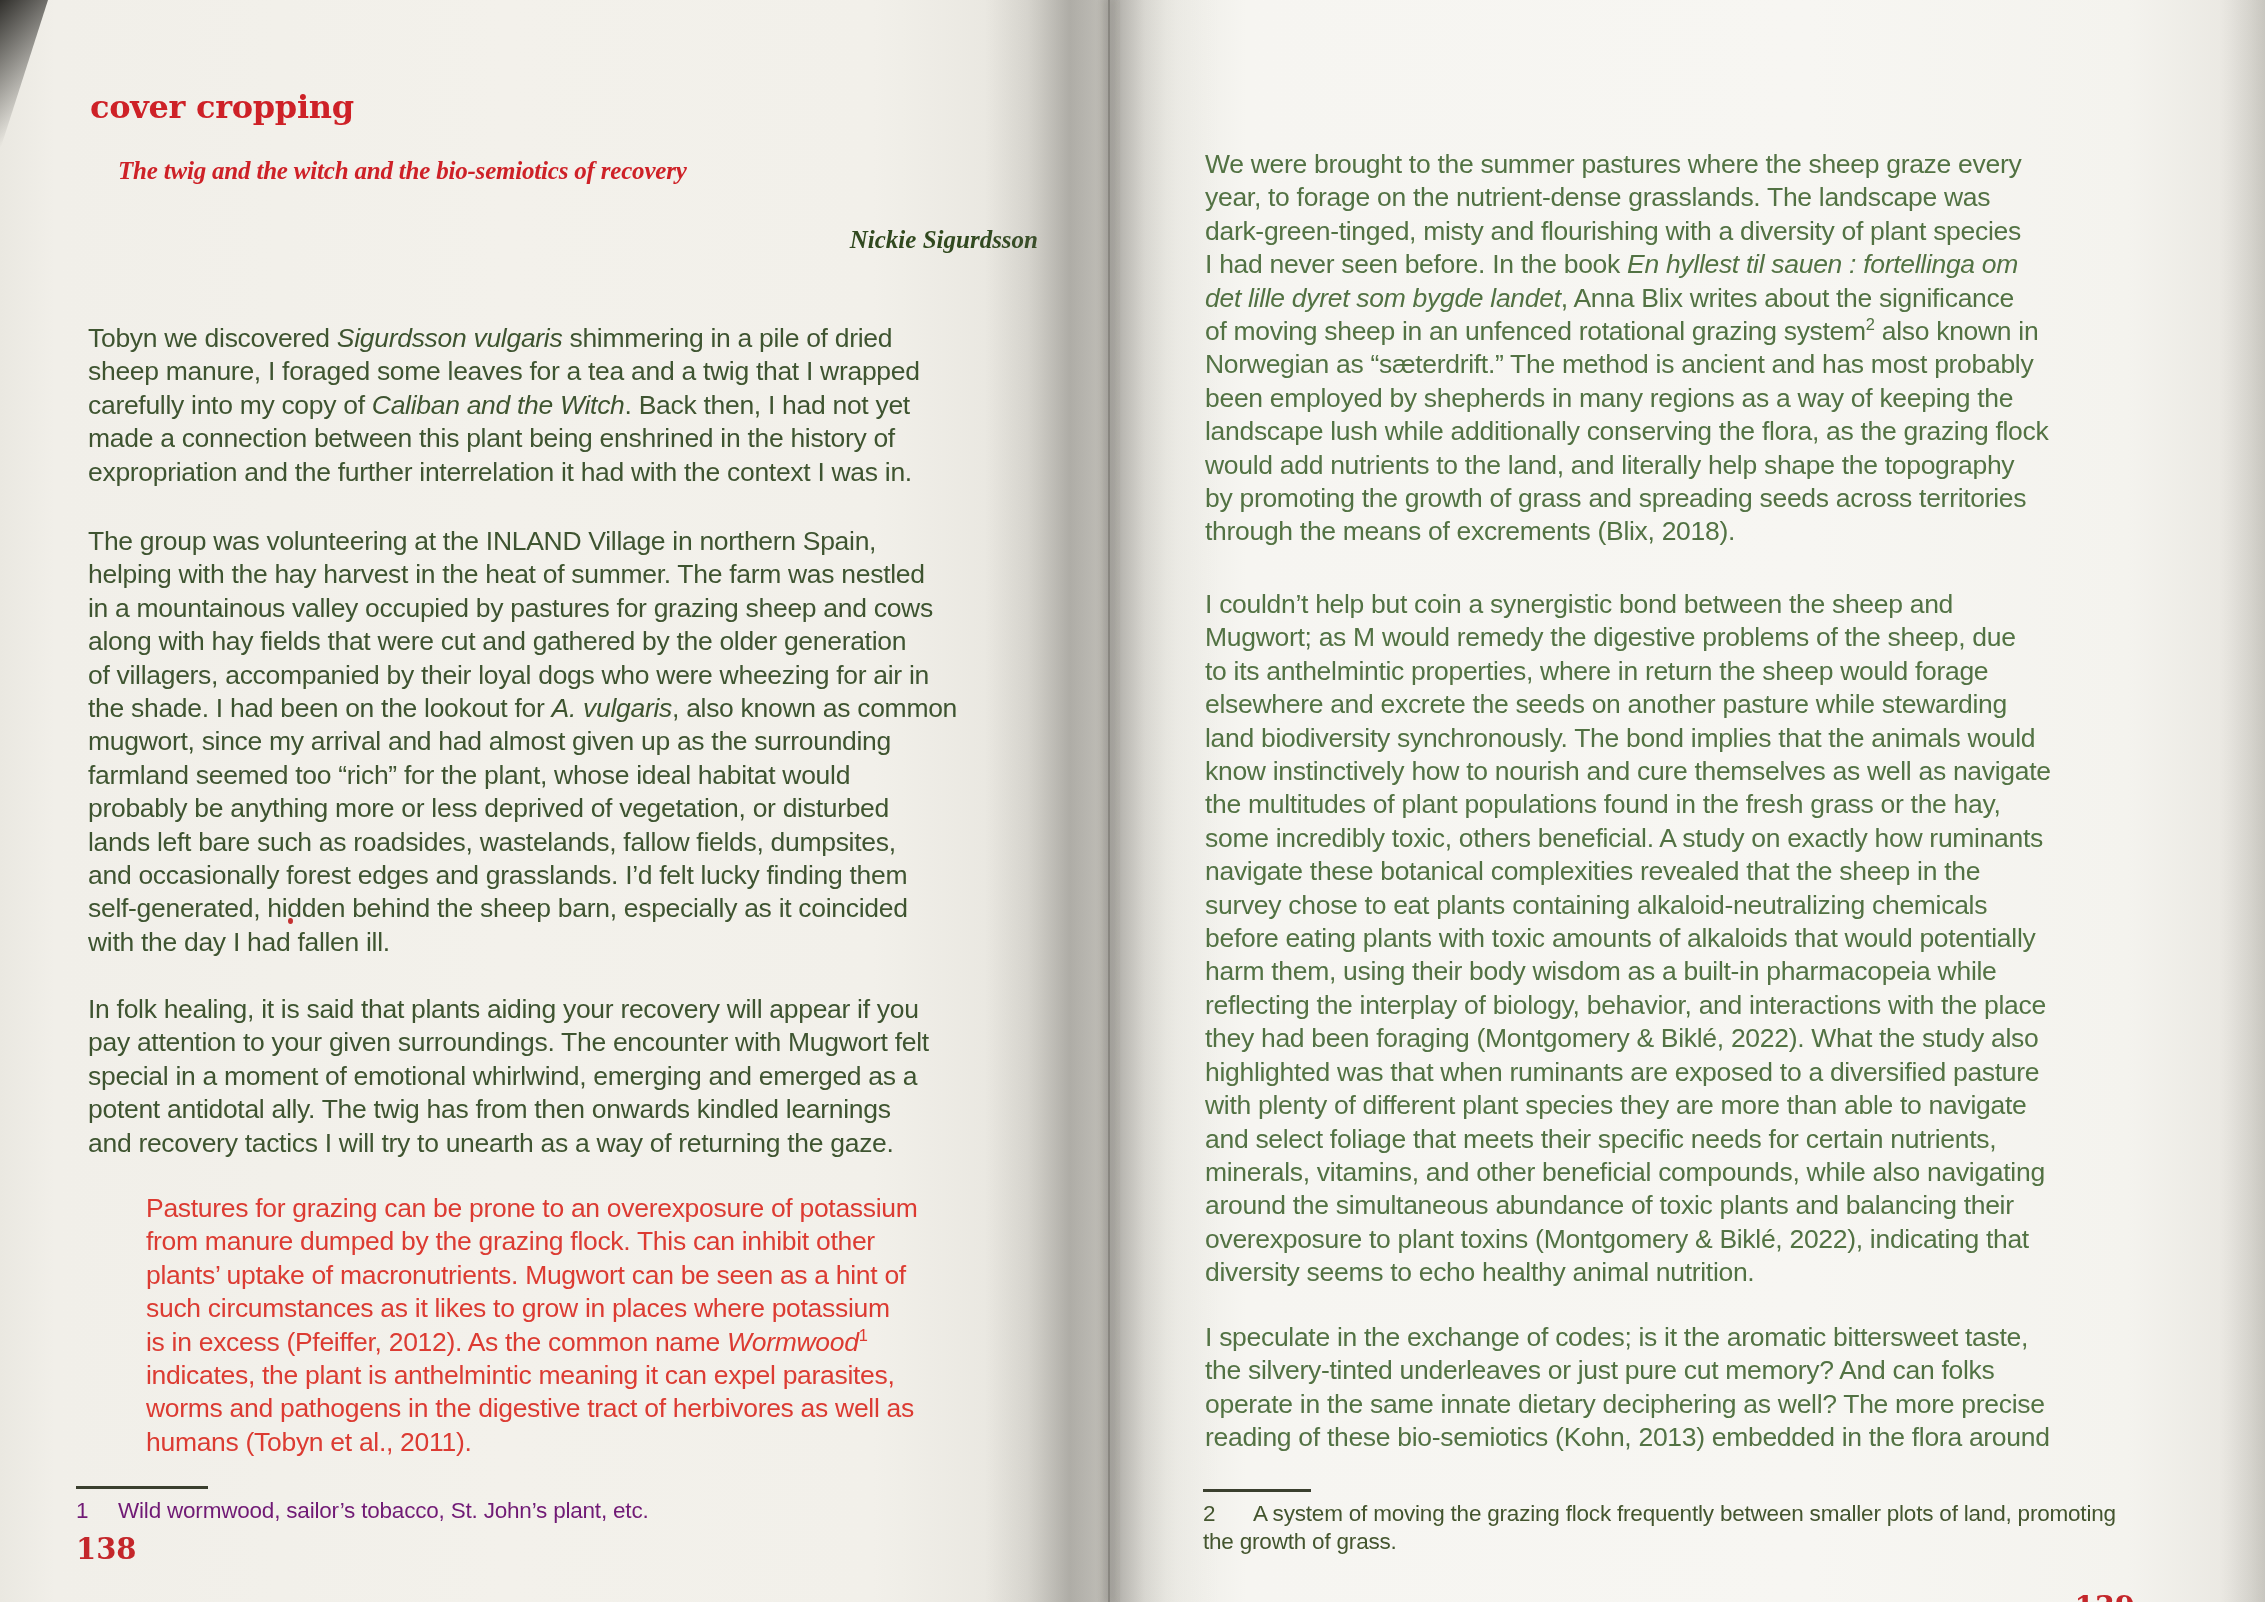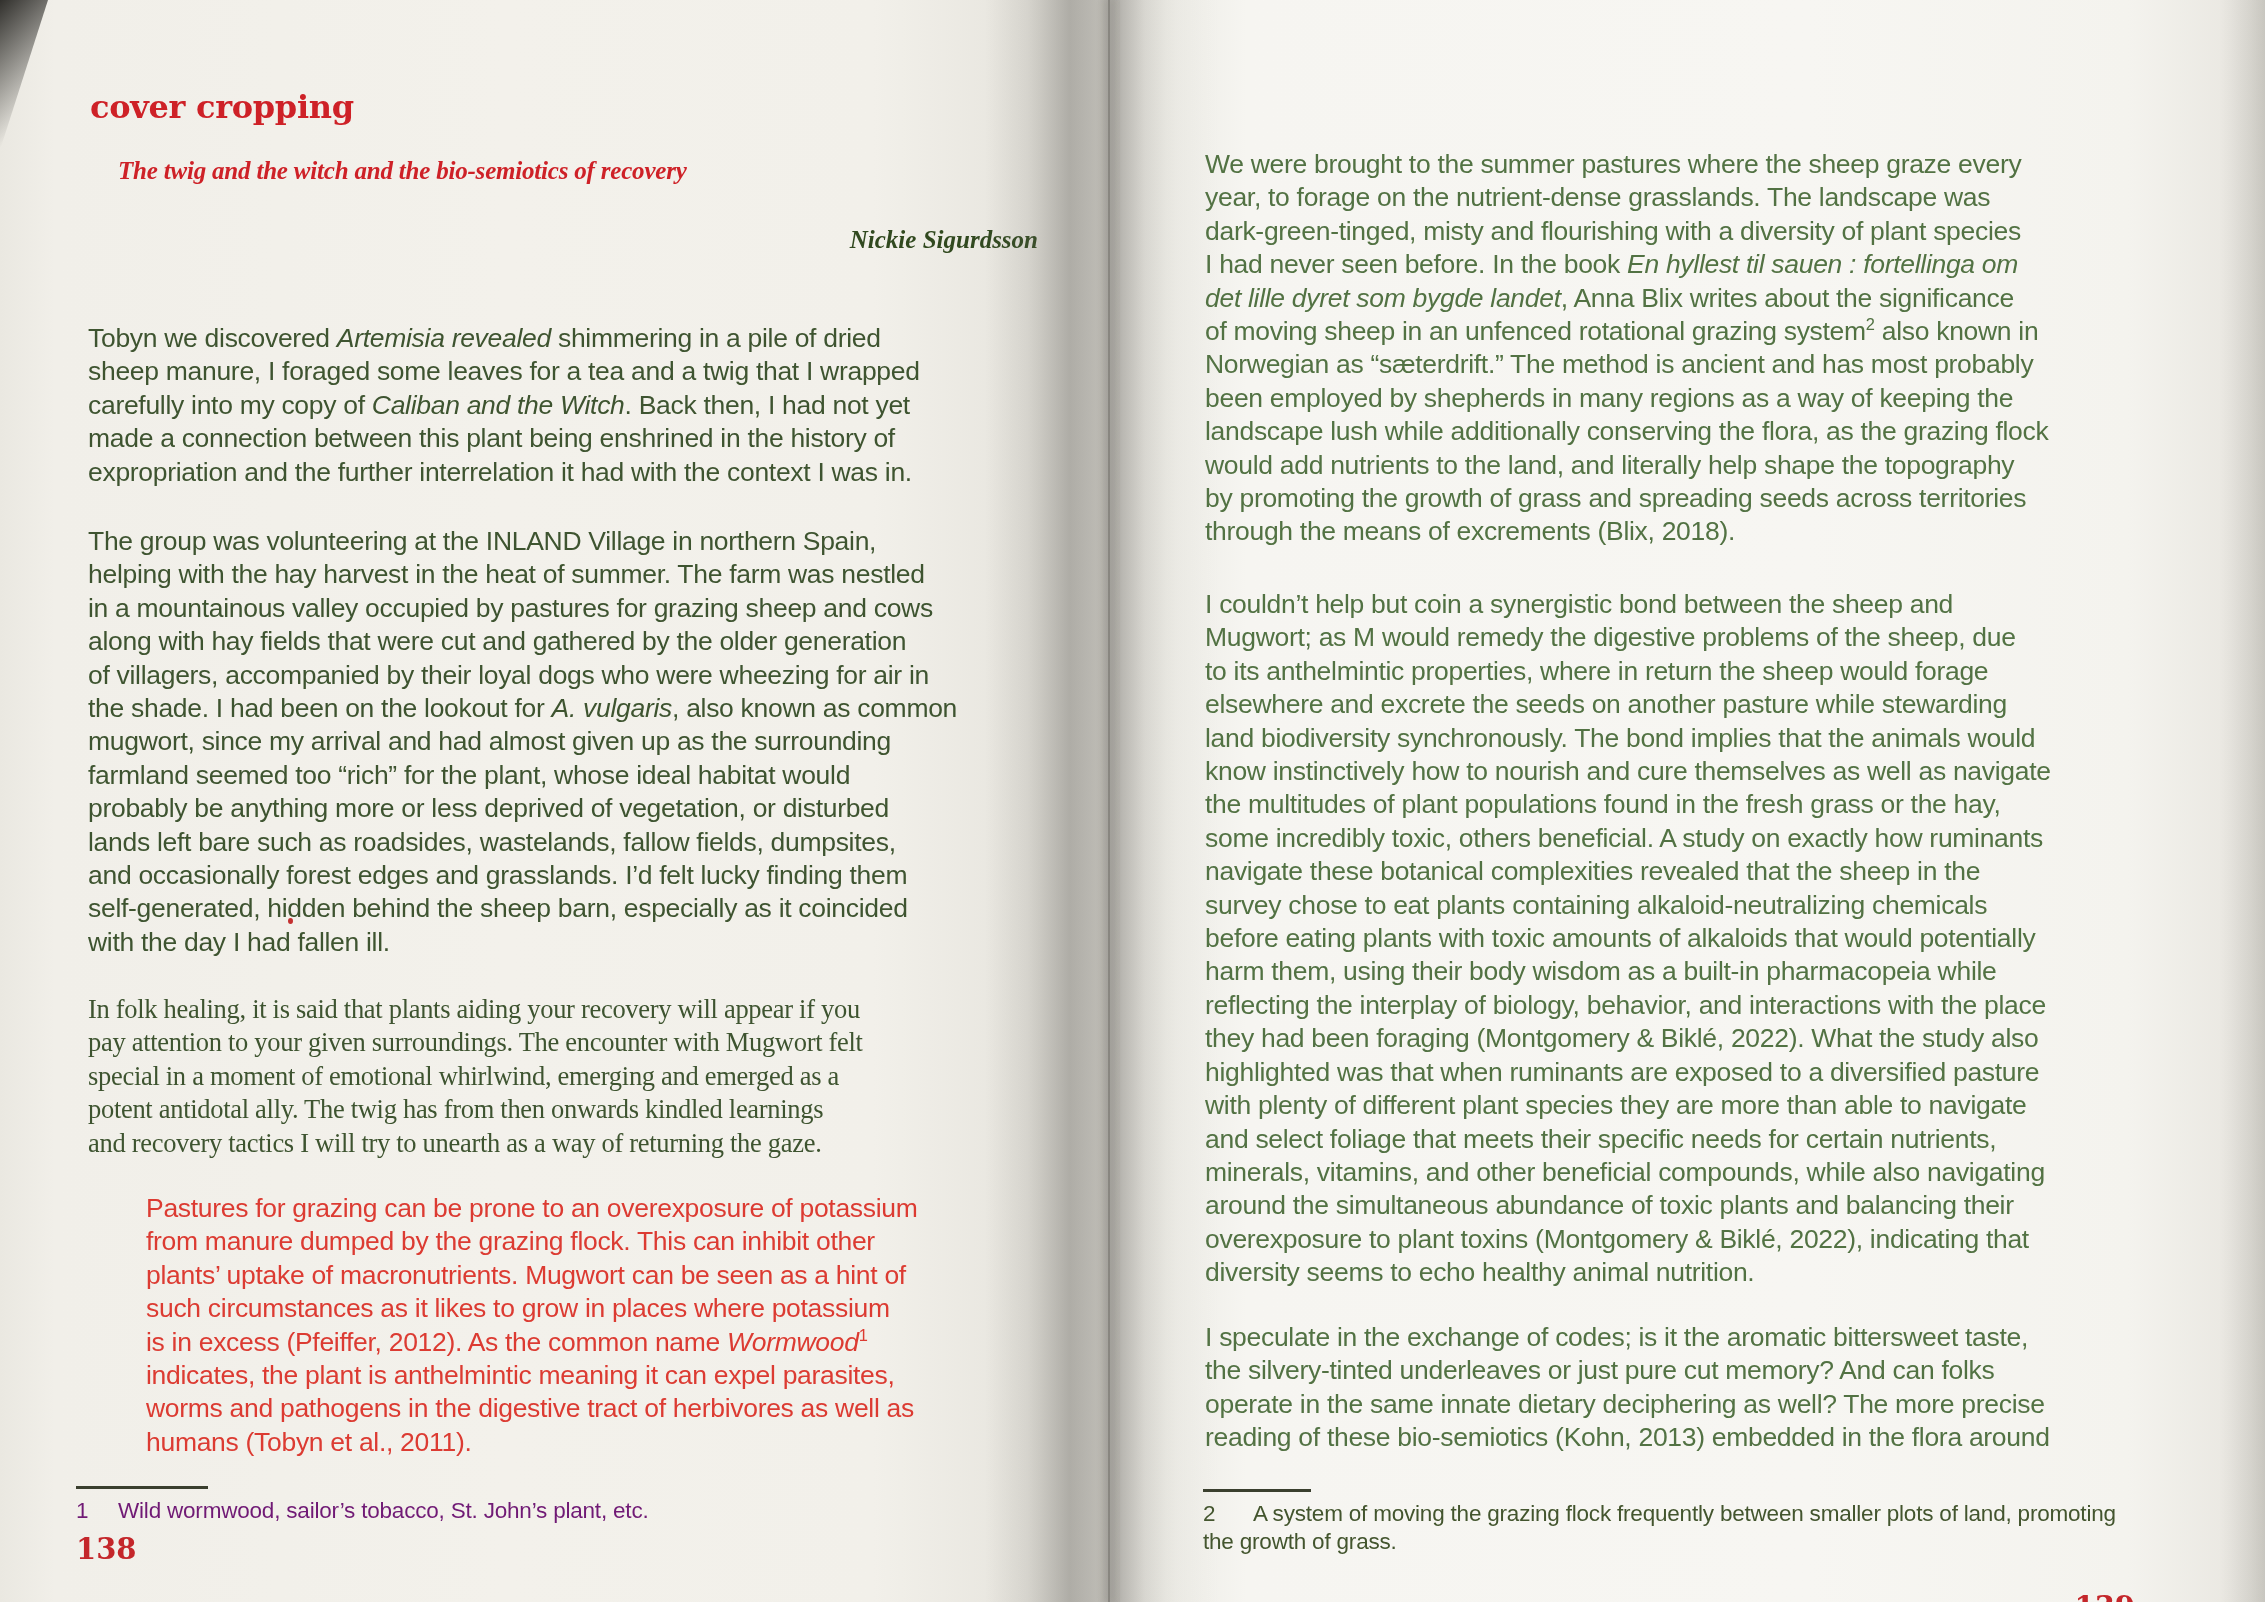--- a/index.html
+++ b/index.html
@@ -70,21 +70,21 @@
     white-space:pre-line;
     font-size:26.5px;line-height:33.4px;letter-spacing:-0.3px;
   }
   .green-left{color:#3e5430;}
   .green-right{color:#527243;}
   .col-left .para{left:12px;}
   .col-right .para{left:2px;}
 
   .p-l1{top:322px;}
   .p-l2{top:525px;}
-  .p-l3{top:993px;font-family:Liberation Serif, serif;}
+  .p-l3{top:993px;}
   .pullquote{left:70px !important;top:1192px;color:#dc3b32;}
   .p-r1{top:148px;}
   .p-r2{top:588px;}
   .p-r3{top:1321px;}
 
   .it{font-style:italic;}
   .sup{font-size:0.62em;vertical-align:super;line-height:0;}
 
   .footnote-rule{height:3px;background:#3a3f2e;}
   .rule-left{left:0;top:1486px;width:132px;}
@@ -114,21 +114,21 @@
 <body>
 
 <div class="page page-left-bg"></div>
 <div class="page page-right-bg"></div>
 
 <div class="col col-left">
   <h1 class="abs title">cover cropping</h1>
   <p class="abs subtitle">The twig and the witch and the bio-semiotics of recovery</p>
   <p class="abs author">Nickie Sigurdsson</p>
 
-  <p class="abs para green-left p-l1"><span>Tobyn we discovered </span><span class="it">Artemisia revealed</span><span> shimmering in a pile of dried
+  <p class="abs para green-left p-l1"><span>Tobyn we discovered </span><span class="it">Sigurdsson vulgaris</span><span> shimmering in a pile of dried
 sheep manure, I foraged some leaves for a tea and a twig that I wrapped
 carefully into my copy of </span><span class="it">Caliban and the Witch</span><span>. Back then, I had not yet
 made a connection between this plant being enshrined in the history of
 expropriation and the further interrelation it had with the context I was in.</span></p>
   <p class="abs para green-left p-l2"><span>The group was volunteering at the INLAND Village in northern Spain,
 helping with the hay harvest in the heat of summer. The farm was nestled
 in a mountainous valley occupied by pastures for grazing sheep and cows
 along with hay fields that were cut and gathered by the older generation
 of villagers, accompanied by their loyal dogs who were wheezing for air in
 the shade. I had been on the lookout for </span><span class="it">A. vulgaris</span><span>, also known as common

